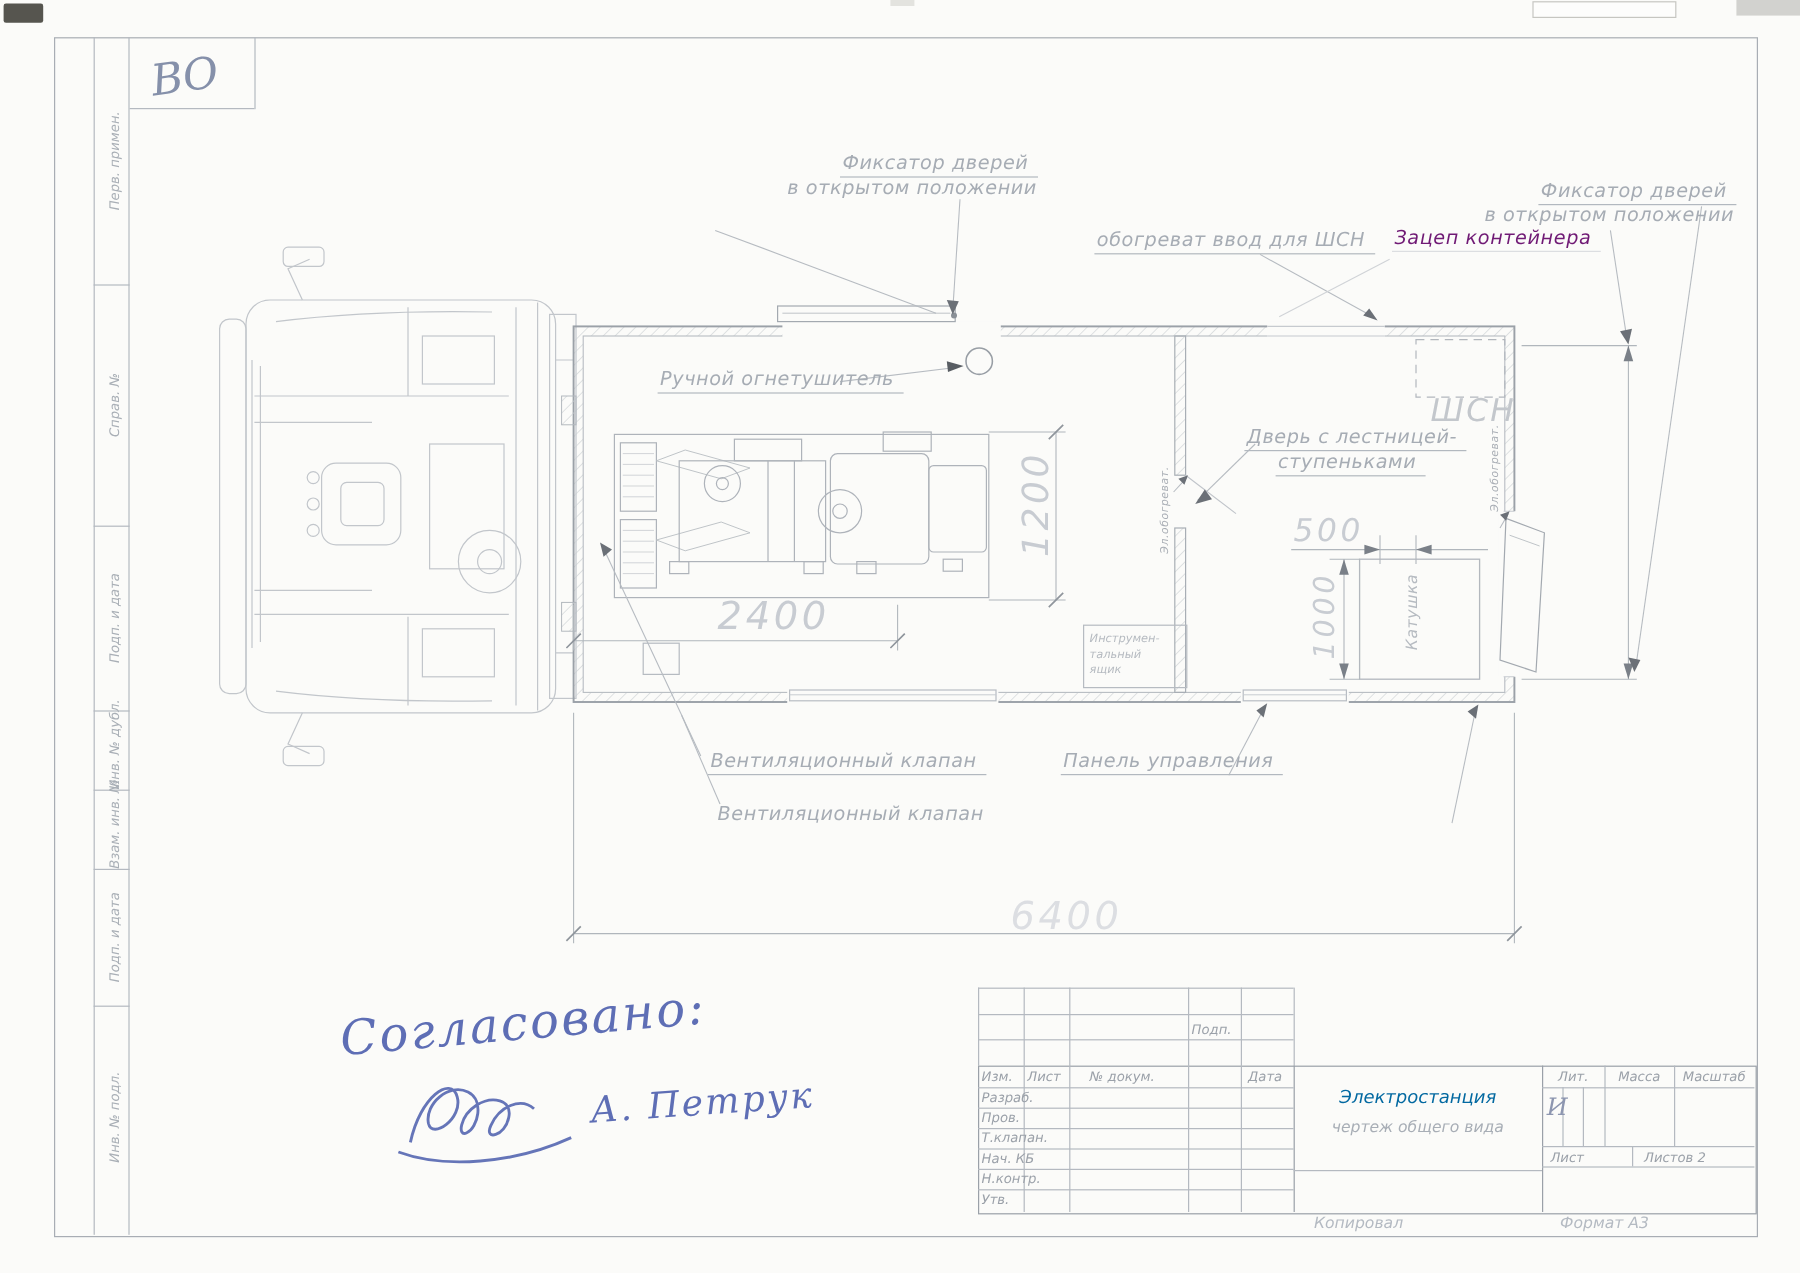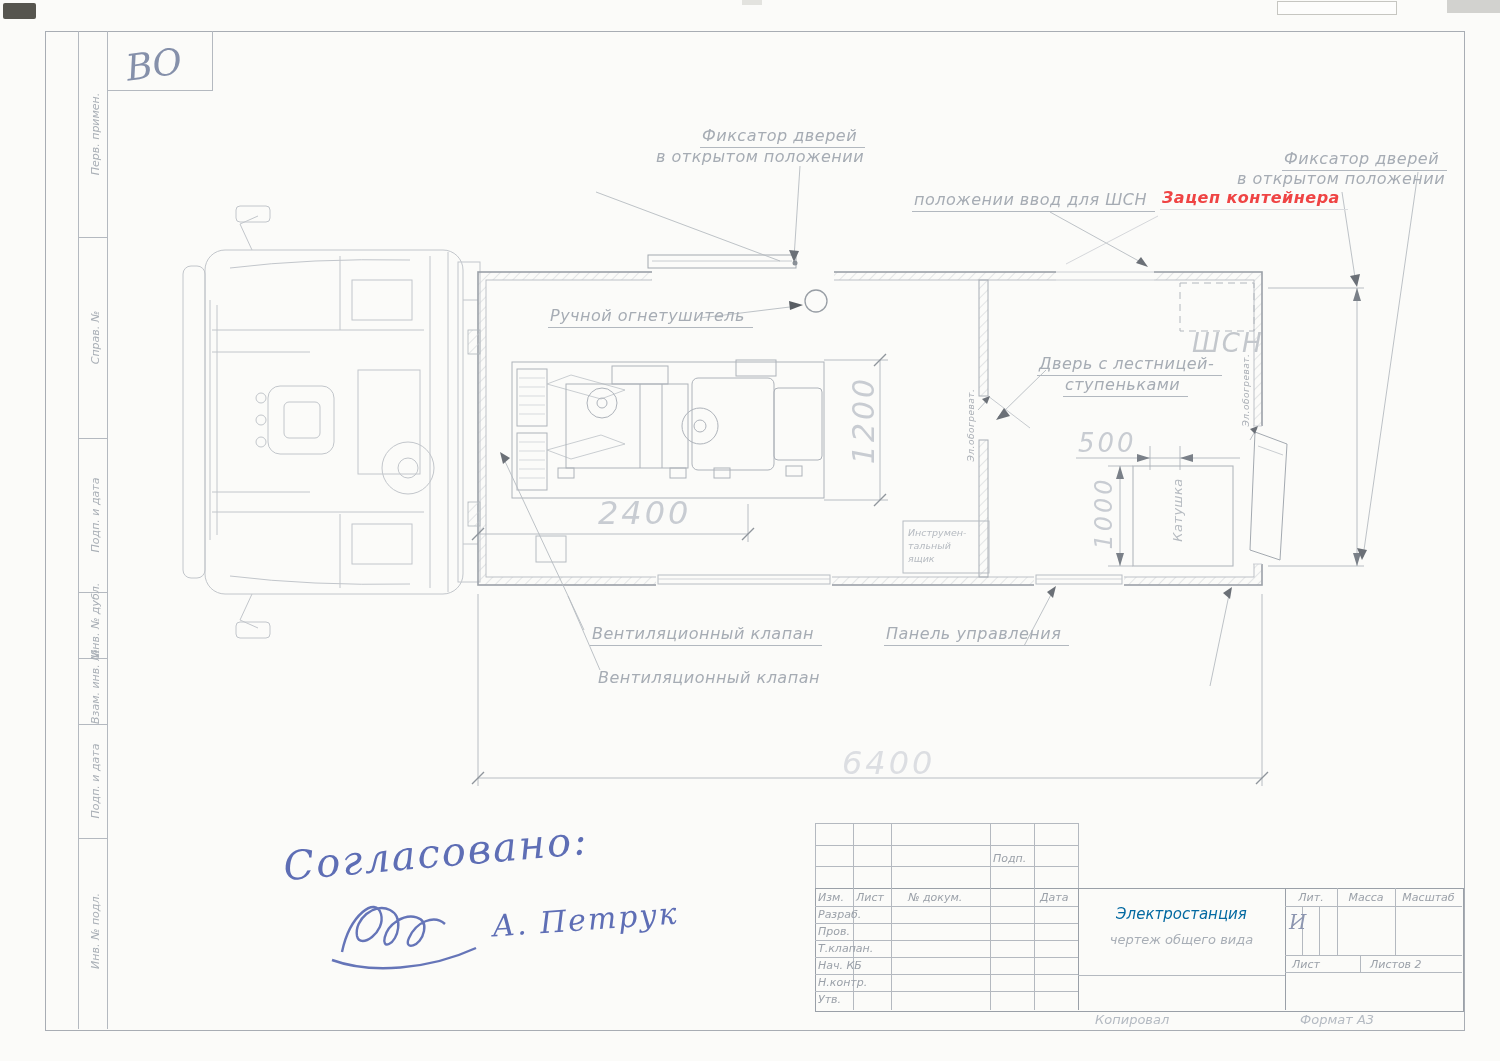--- a/index.html
+++ b/index.html
@@ -4,21 +4,21 @@
 <style>
   html,body{margin:0;padding:0;background:#efefec;}
   .page{position:relative;width:1500px;height:1061px;background:#fbfbf9;overflow:hidden;
         font-family:"DejaVu Sans",sans-serif;}
   .abs{position:absolute;}
   .frame{position:absolute;left:45px;top:31px;width:1418px;height:998px;border:1.2px solid #a8adb4;}
   .line{position:absolute;background:#b4b9c0;}
   .dark-line{position:absolute;background:#9aa0a8;}
   .lbl{position:absolute;font:italic 16px "DejaVu Sans",sans-serif;color:#a6acb4;white-space:nowrap;letter-spacing:.5px;}
   .ul{border-bottom:1px solid #b2b8bf;padding:0 8px 2px 2px;}
-  .faint{color:#ef4444;border-bottom-color:#dcdee1;font-weight:bold;}
+  .faint{color:#701a75;border-bottom-color:#dcdee1;}
   .dimtxt{position:absolute;font:italic 32px "DejaVu Sans",sans-serif;color:#c8ccd2;letter-spacing:3px;white-space:nowrap;}
   .vert{transform:rotate(-90deg);transform-origin:0 0;text-align:center;}
   .sb{position:absolute;font:italic 11px "DejaVu Sans",sans-serif;color:#a9afb6;transform:rotate(-90deg);
       transform-origin:0 0;text-align:center;white-space:nowrap;line-height:26px;}
   .tbl{position:absolute;font:italic 11px "DejaVu Sans",sans-serif;color:#9ba1a9;white-space:nowrap;}
   .tbl-c{text-align:center;}
   .hand{position:absolute;font-family:"DejaVu Serif",serif;font-style:italic;color:#5e6eb5;white-space:nowrap;}
   .pencil{position:absolute;font-family:"DejaVu Serif",serif;font-style:italic;color:#8590aa;white-space:nowrap;}
   svg{position:absolute;left:0;top:0;}
 </style>
@@ -216,21 +216,21 @@
     <g stroke="#5e6eb5" stroke-width="2.4" fill="none" opacity="0.95">
       <path d="M342,952 C350,914 376,896 381,914 C386,932 360,950 357,936 C354,920 374,902 390,910 C404,917 398,940 389,944 C381,948 383,930 397,921 C410,913 427,916 424,931 C421,947 403,951 409,938 C416,922 434,914 445,924"></path>
       <path d="M332,960 C370,974 428,970 476,948"></path>
     </g>
   </svg>
 
 
   <div class="lbl ul" style="left:700px;top:126px;">Фиксатор дверей</div>
   <div class="lbl" style="left:656px;top:147px;">в открытом положении</div>
 
-  <div class="lbl ul" style="left:912px;top:190px;">положении ввод для ШСН</div>
+  <div class="lbl ul" style="left:912px;top:190px;">обогреват ввод для ШСН</div>
 
   <div class="lbl ul" style="left:1282px;top:149px;">Фиксатор дверей</div>
   <div class="lbl" style="left:1237px;top:169px;">в открытом положении</div>
 
   <div class="lbl ul faint" style="left:1160px;top:188px;">Зацеп контейнера</div>
 
   <div class="lbl ul" style="left:548px;top:306px;">Ручной огнетушитель</div>
 
   <div class="lbl" style="left:1192px;top:290px;font-size:26px;color:#c3c7cc;letter-spacing:2px;margin-top:38px;">ШСН</div>
 

